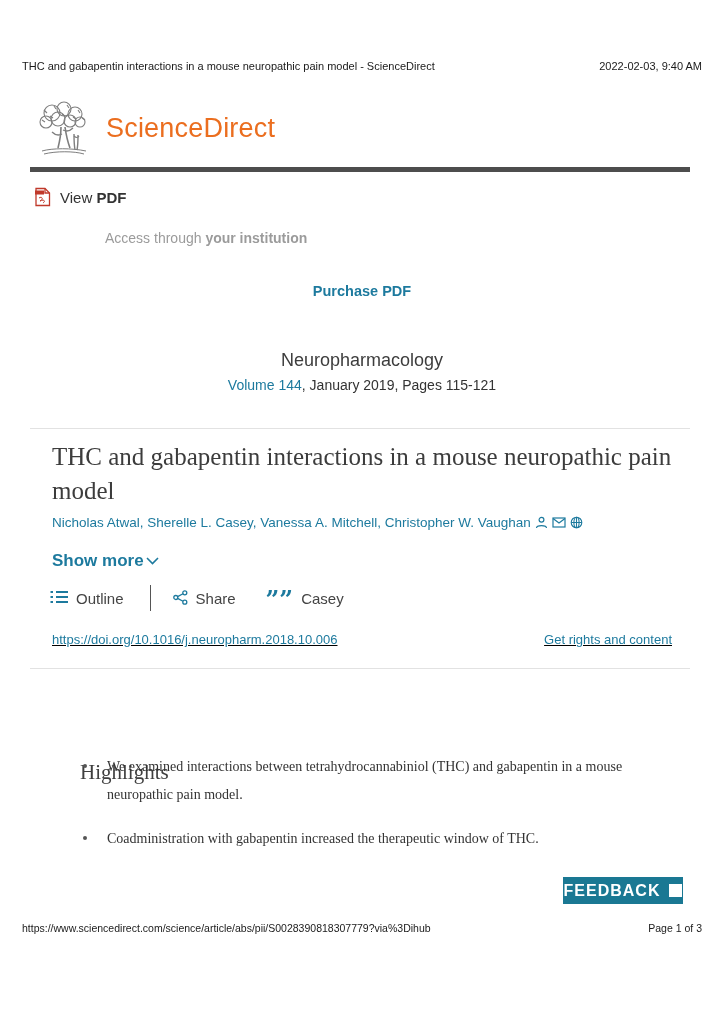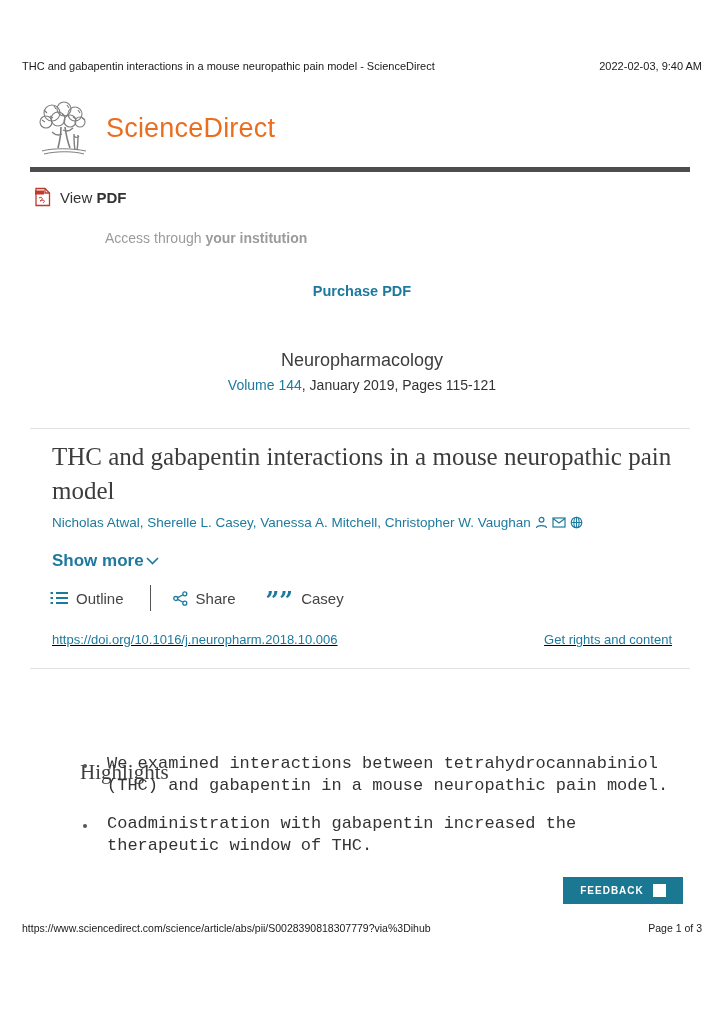--- a/index.html
+++ b/index.html
@@ -53,47 +53,47 @@
     position:absolute; top:440px; left:52px; width:625px;
     font-family:"Liberation Serif", serif; font-size:25px; line-height:34px; color:#3c3c3c;
     font-weight:400;
   }
   .authors-row { position:absolute; top:515px; left:52px; display:flex; align-items:center; }
   .authors { font-size:13.5px; color:#1D7A9E; cursor:pointer; }
   .author-icons { display:flex; align-items:center; gap:4px; margin-left:4px; }
   .showmore-row { position:absolute; top:551px; left:52px; display:flex; align-items:center; gap:2px;
     font-size:17px; font-weight:700; color:#1D7A9E; cursor:pointer; }
   .actions-row { position:absolute; top:584px; left:50px; display:flex; align-items:center; height:28px; }
-  .action { display:flex; align-items:center; gap:8px; font-size:15px; color:#444; cursor:pointer; }
+  .action { display:flex; gap:8px; font-size:15px; color:#444; cursor:pointer; }
   .action + .action { margin-left:30px; }
   .v-divider { width:1px; height:26px; background:#555; margin:0 22px 0 26px; }
   .cite-glyph { font-size:24px; line-height:14px; color:#1D7A9E; font-weight:700;
     font-family:"DejaVu Serif", serif; position:relative; top:3px; }
   .doi-row { position:absolute; top:632px; left:52px; right:52px; display:flex;
     justify-content:space-between; font-size:13px;text-decoration:underline; }
   .doi-row a { color:#1D7A9E; text-decoration:none; cursor:pointer; }
   
   .highlights-heading {
     position:absolute; top:720px; left:80px;
     font-family:"Liberation Serif", serif; font-size:21px; color:#3f3f3f; font-weight:400;margin-top:40px;
   }
   .highlights-list { position:absolute; top:753px; left:80px; width:590px; list-style:none; }
   .highlights-list li {
     position:relative; padding-left:27px; margin-bottom:16px;
-    font-family:Liberation Mono, monospace; font-size:17px; line-height:22px; color:#333;
+    font-family:Liberation Serif, serif; font-size:14px; line-height:28px; color:#333;
   }
   .highlights-list li::before {
     content:""; position:absolute; left:3px; top:11px; width:4px; height:4px;
     border-radius:50%; background:#555;
   }
   
   .feedback-btn {
     position:absolute; top:877px; left:563px; width:120px; height:27px;
     background:#1A7893; color:#ffffff; border:none; display:flex; align-items:center;
-    justify-content:center; gap:9px; font-size:10px; font-weight:600;
+    justify-content:center; gap:9px; font-size:16px; font-weight:600;
     letter-spacing:1px; cursor:pointer; font-family:"Liberation Sans", sans-serif;
   }
   .feedback-square { width:13px; height:13px; background:#ffffff; }
   svg { display:block; }
 </style>
 </head>
 <body>
 
 <div class="page">
 

